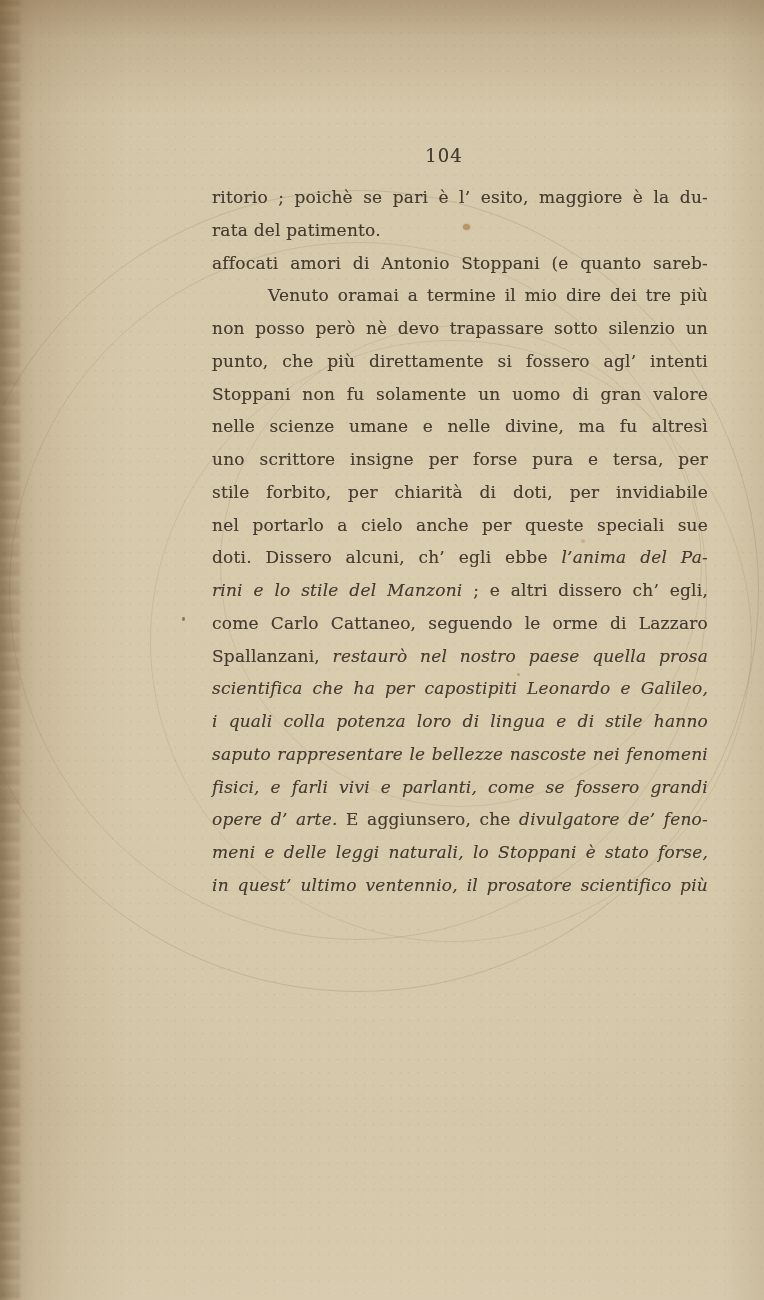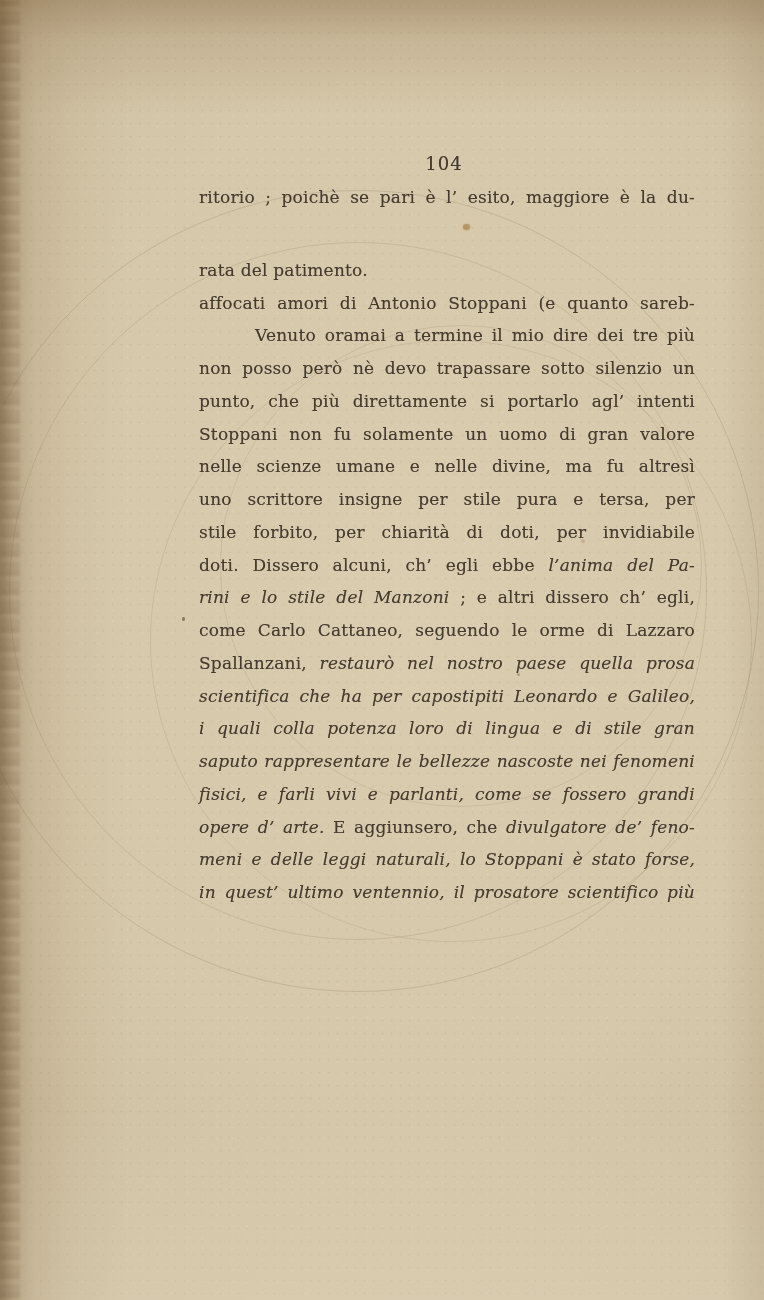--- a/index.html
+++ b/index.html
@@ -52,44 +52,44 @@
   .ring.b-outer { left: 150px; top: 340px; width: 600px; height: 600px; border-color: rgba(118,94,64,0.14); }
   .ring.b-inner { left: 220px; top: 325px; width: 480px; height: 480px; border-color: rgba(118,94,64,0.15); }
   .speck { position: absolute; border-radius: 50%; }
   .speck.s1 { left: 463px; top: 224px; width: 7px; height: 6px; background: rgba(155,107,42,0.55); box-shadow: 0 0 2px rgba(155,107,42,0.4); }
   .speck.s2 { left: 581px; top: 539px; width: 4px; height: 4px; background: rgba(190,130,110,0.45); }
   .speck.s3 { left: 182px; top: 617px; width: 3px; height: 4px; background: rgba(80,62,45,0.6); }
   .speck.s4 { left: 517px; top: 673px; width: 3px; height: 3px; background: rgba(140,100,60,0.45); }
   .page-number {
     position: absolute;
     left: 196px;
-    top: 153px;
+    top: 145px;
     width: 496px;
     text-align: center;
     font-size: 18px;
     letter-spacing: 1px;
     text-shadow: 0 0 0.5px rgba(62,52,42,0.55);
   }
   .text-block {
     position: absolute;
-    left: 199px;
+    left: 212px;
     top: 181px;
     width: 496px;
   }
   .line {
     height: 32.75px;
     line-height: 32.75px;
     font-size: 17px;
     letter-spacing: 0.2px;
     text-align: justify;
     text-align-last: justify;
     white-space: nowrap;
     text-shadow: 0 0 0.5px rgba(62,52,42,0.45);
   }
-  .line.no-justify { text-align: left; text-align-last: left; margin-top: 40px; }
+  .line.no-justify { text-align: left; text-align-last: left; }
   .line.indent { padding-left: 56px; }
   .line .it { font-style: italic; }
 </style>
 </head>
 <body>
 
 <div class="page">
   <div class="edge-strip"></div>
 
   <div class="ring a-outer"></div>
@@ -103,30 +103,31 @@
   <div class="speck s4"></div>
 
   <div class="page-number">104</div>
 
   <div class="text-block">
       <div class="line"><span>ritorio ; poichè se pari è l’ esito, maggiore è la du-</span></div>
       <div class="line no-justify"><span>rata del patimento.</span></div>
       <div class="line"><span>affocati amori di Antonio Stoppani (e quanto sareb-</span></div>
       <div class="line indent"><span>Venuto oramai a termine il mio dire dei tre più</span></div>
       <div class="line"><span>non posso però nè devo trapassare sotto silenzio un</span></div>
-      <div class="line"><span>punto, che più direttamente si portarlo agl’ intenti</span></div>
+      <div class="line"><span>punto, che più direttamente si fossero agl’ intenti</span></div>
       <div class="line"><span>Stoppani non fu solamente un uomo di gran valore</span></div>
       <div class="line"><span>nelle scienze umane e nelle divine, ma fu altresì</span></div>
-      <div class="line"><span>uno scrittore insigne per stile pura e tersa, per</span></div>
+      <div class="line"><span>uno scrittore insigne per forse pura e tersa, per</span></div>
       <div class="line"><span>stile forbito, per chiarità di doti, per invidiabile</span></div>
+      <div class="line"><span>nel portarlo a cielo anche per queste speciali sue</span></div>
       <div class="line"><span>doti. Dissero alcuni, ch’ egli ebbe </span><span class="it">l’anima del Pa-</span></div>
       <div class="line"><span class="it">rini e lo stile del Manzoni</span><span> ; e altri dissero ch’ egli,</span></div>
       <div class="line"><span>come Carlo Cattaneo, seguendo le orme di Lazzaro</span></div>
       <div class="line"><span>Spallanzani, </span><span class="it">restaurò nel nostro paese quella prosa</span></div>
       <div class="line"><span class="it">scientifica che ha per capostipiti Leonardo e Galileo,</span></div>
-      <div class="line"><span class="it">i quali colla potenza loro di lingua e di stile gran</span></div>
+      <div class="line"><span class="it">i quali colla potenza loro di lingua e di stile hanno</span></div>
       <div class="line"><span class="it">saputo rappresentare le bellezze nascoste nei fenomeni</span></div>
       <div class="line"><span class="it">fisici, e farli vivi e parlanti, come se fossero grandi</span></div>
       <div class="line"><span class="it">opere d’ arte.</span><span> E aggiunsero, che </span><span class="it">divulgatore de’ feno-</span></div>
       <div class="line"><span class="it">meni e delle leggi naturali, lo Stoppani è stato forse,</span></div>
       <div class="line"><span class="it">in quest’ ultimo ventennio, il prosatore scientifico più</span></div>
     </div>
 </div>
 
 </body></html>

